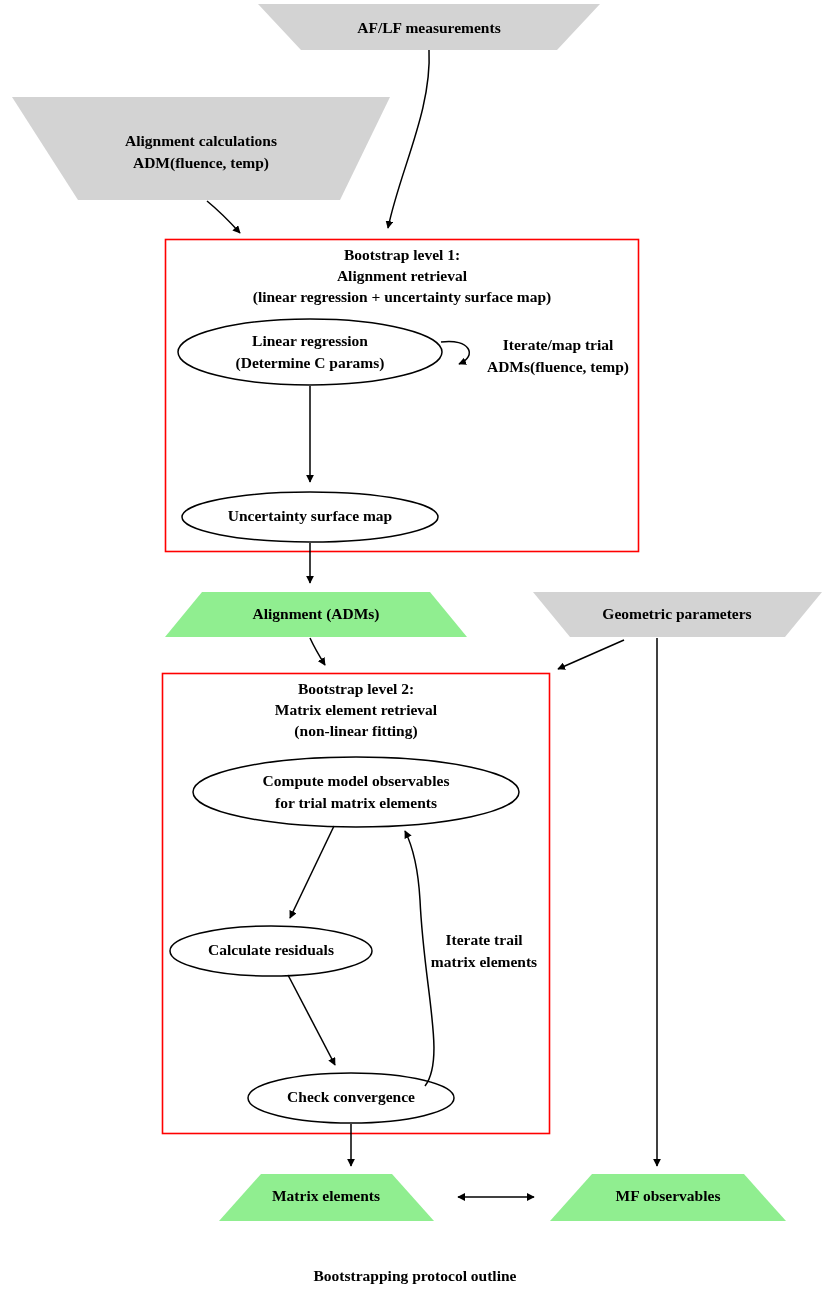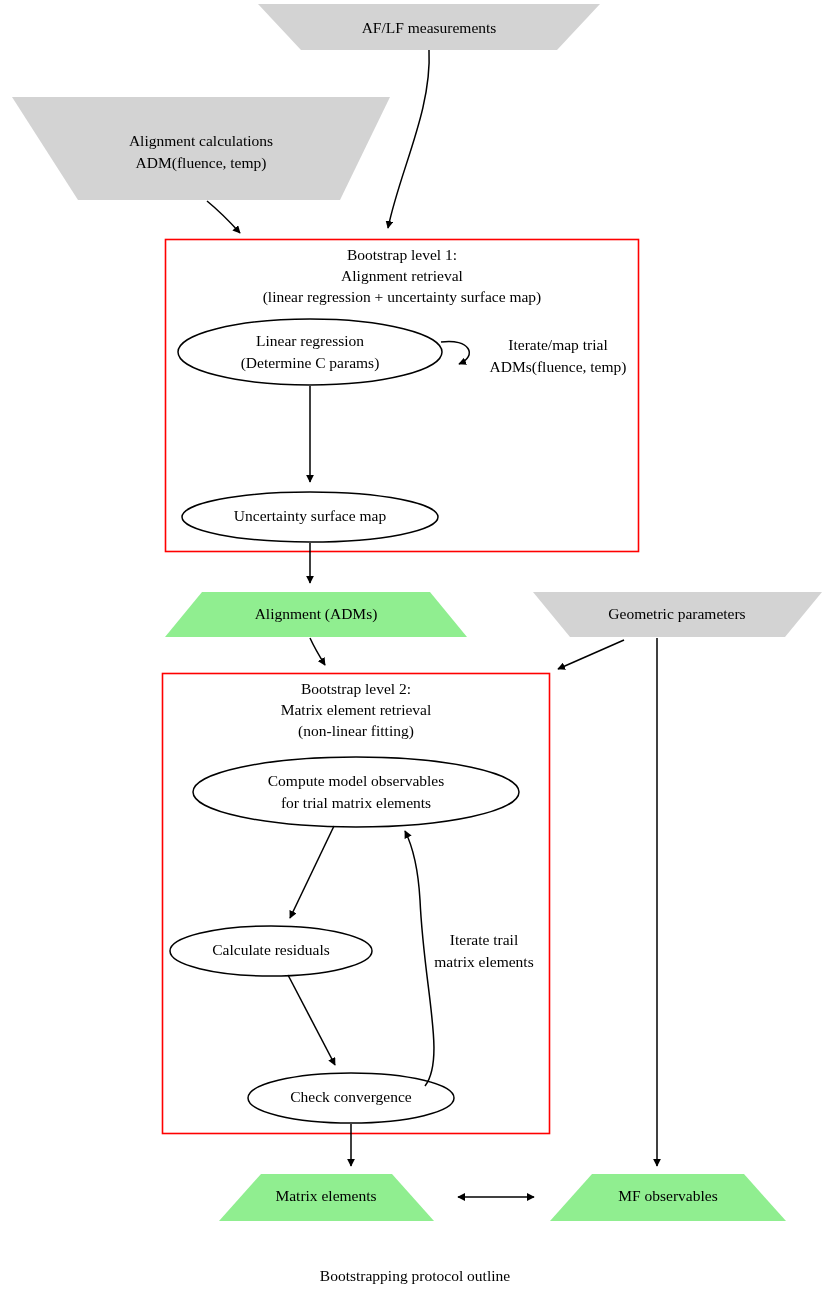--- a/index.html
+++ b/index.html
@@ -1,17 +1,17 @@
 <!DOCTYPE html>
 <html><head>
 <meta charset="utf-8">
 <style>
   html,body{margin:0;padding:0;background:#ffffff;}
   body{width:830px;height:1299px;font-family:"Liberation Serif",serif;overflow:hidden;}
-  #stage{position:relative;width:830px;height:1299px;}
+  #stage{position:relative;width:830px;height:1299px;font-weight:bold;}
   svg#flow{position:absolute;left:0;top:0;width:830px;height:1299px;}
   text{font-family:"Liberation Serif",serif;fill:#000000;}
   .nodetext{font-size:15.5px;text-anchor:middle;dominant-baseline:middle;}
   .boxtitle{font-size:15.5px;text-anchor:middle;dominant-baseline:middle;}
   .edgelabel{font-size:15.5px;text-anchor:middle;dominant-baseline:middle;}
   .caption{font-size:15.5px;text-anchor:middle;dominant-baseline:middle;}
   .cluster{fill:none;stroke:#ff0000;stroke-width:1.6;}
   .ellipse{fill:#ffffff;stroke:#000000;stroke-width:1.5;}
   .edge{fill:none;stroke:#000000;stroke-width:1.5;}
 </style>

